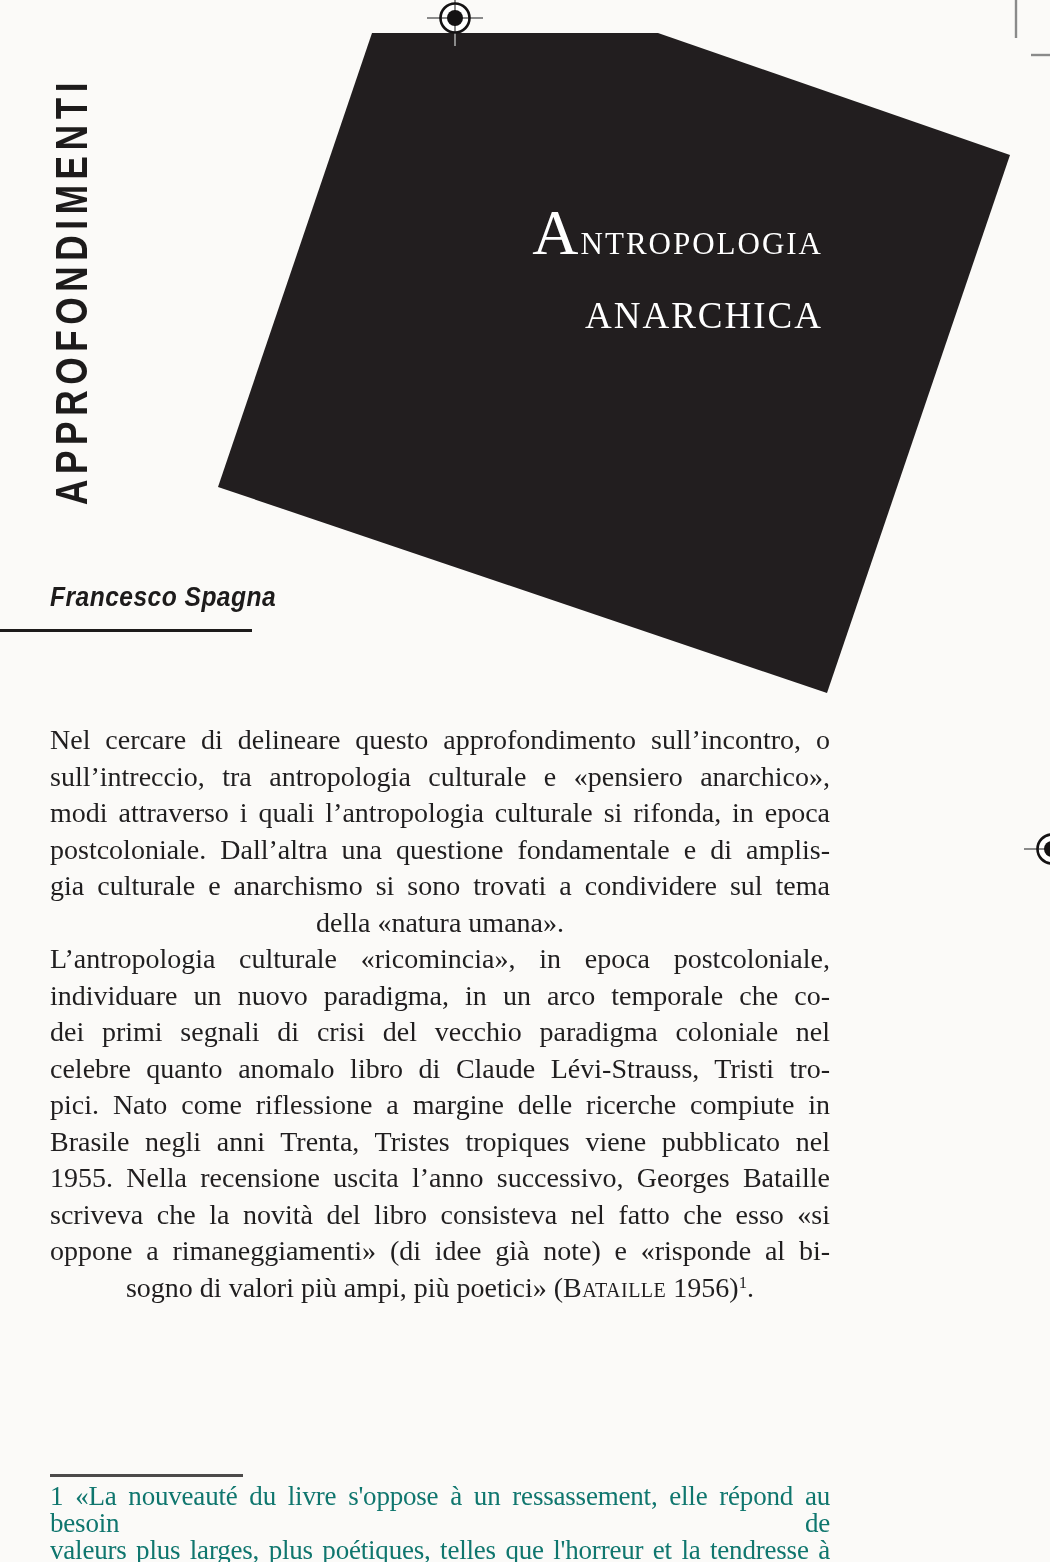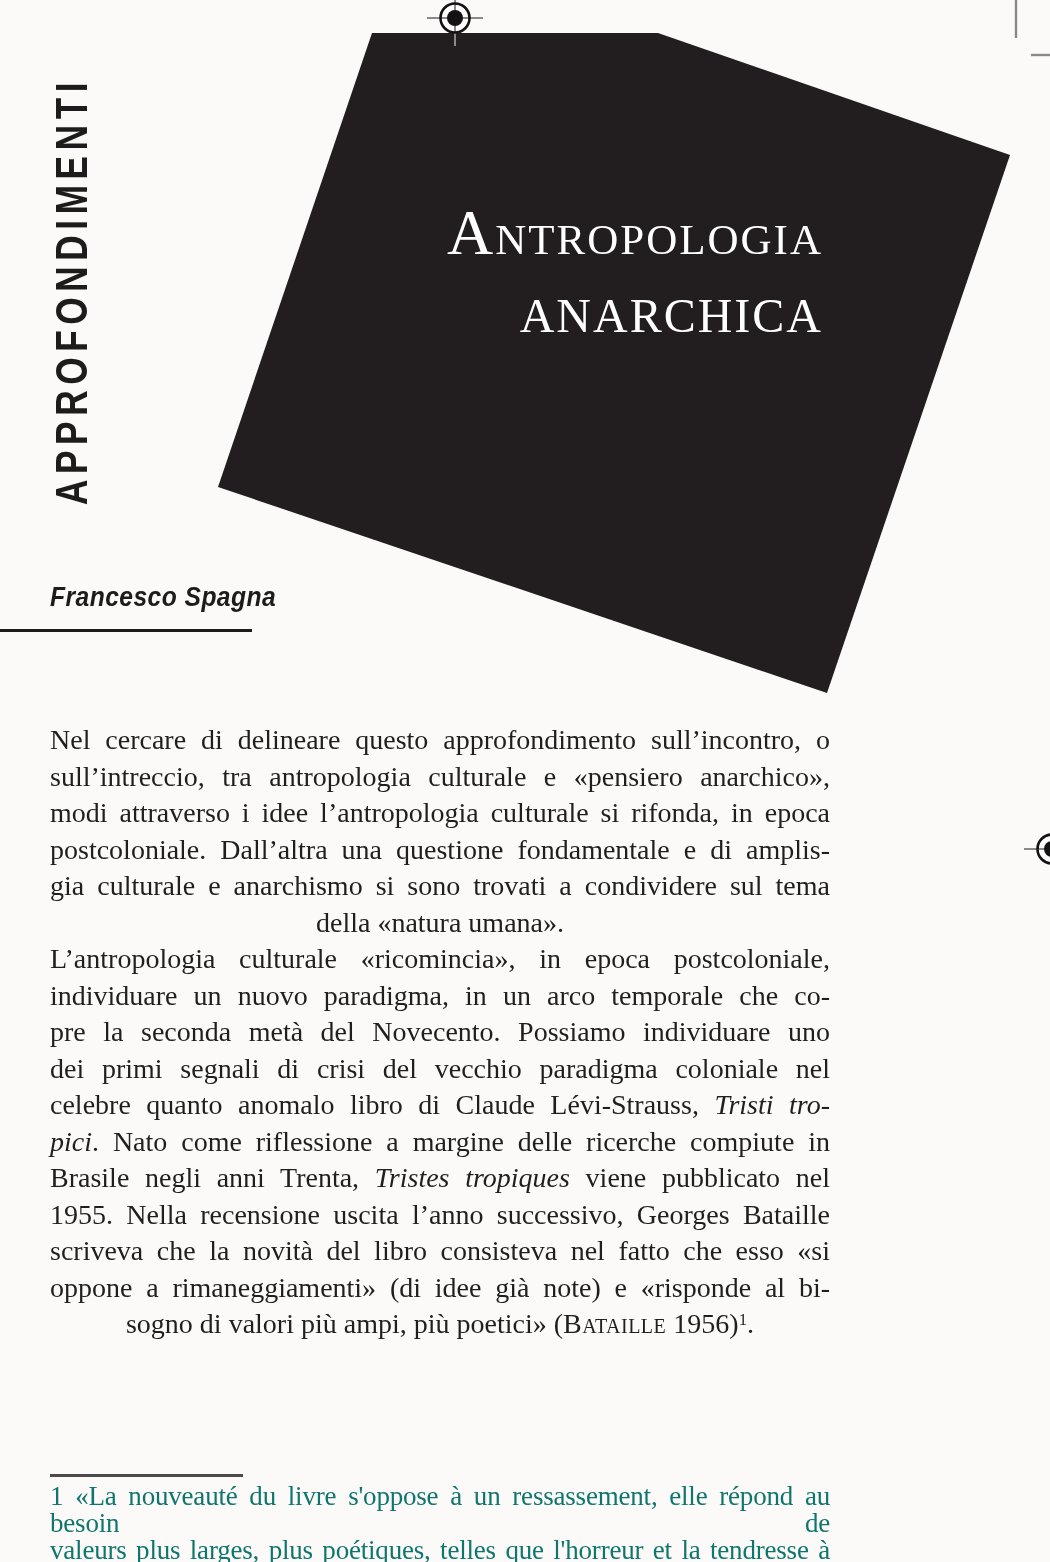--- a/index.html
+++ b/index.html
@@ -36,22 +36,22 @@
     position: absolute;
     top: 198px;
     right: 227px;
     text-align: right;
     color: var(--title-text, #ffffff);
     z-index: 2;
     font-family: "Liberation Serif", serif;
   }
   .title .t1 { line-height: 70px; height: 70px; letter-spacing: 2px; white-space: nowrap; }
   .title .t1a { font-size: 64px; }
-  .title .t1r { font-size: 43px; }
-  .title .t2 { margin-top: 16px; line-height: 64px; height: 64px; font-size: 48px; letter-spacing: 2px; white-space: nowrap; }
+  .title .t1r { font-size: 31px; }
+  .title .t2 { margin-top: 16px; line-height: 64px; height: 64px; font-size: 37px; letter-spacing: 2px; white-space: nowrap; }
   
   .author {
     position: absolute;
     left: 50px;
     top: 581px;
     transform-origin: 0 0;
     transform: scaleX(0.88);
     font-family: "Liberation Sans", sans-serif;
     font-style: italic;
     font-weight: 700;
@@ -73,21 +73,21 @@
     position: absolute;
     left: 50px;
     top: 722px;
     width: 780px;
     font-size: 28px;
     line-height: 36.5px;
     color: #201e1f;
   }
   .bline { white-space: normal; text-align: center; }
   .bline.jl { text-align: justify; text-align-last: justify; text-justify: inter-word; }
-  .it { font-style: italic; }
+  .it { }
   .sc { font-variant: small-caps; letter-spacing: 0.5px; margin-top: 36px; }
   .sup { font-size: 60%; position: relative; top: -0.48em; }
   
   .footnote-rule {
     position: absolute;
     left: 50px;
     top: 1474px;
     width: 193px;
     height: 3px;
     background: #4c4a4a;
@@ -142,29 +142,28 @@
     <div class="t2">ANARCHICA</div>
   </div>
 
   <div class="author">Francesco Spagna</div>
   <div class="author-rule"></div>
 
   <div class="body-text" id="body-text">
       <div>
         <div class="bline jl"><span>Nel cercare di delineare questo approfondimento sull’incontro, o</span></div>
         <div class="bline jl"><span>sull’intreccio, tra antropologia culturale e «pensiero anarchico»,</span></div>
-        <div class="bline jl"><span>modi attraverso i idee l’antropologia culturale si rifonda, in epoca</span></div>
+        <div class="bline jl"><span>modi attraverso i quali l’antropologia culturale si rifonda, in epoca</span></div>
         <div class="bline jl"><span>postcoloniale. Dall’altra una questione fondamentale e di amplis-</span></div>
         <div class="bline jl"><span>gia culturale e anarchismo si sono trovati a condividere sul tema</span></div>
         <div class="bline"><span>della «natura umana».</span></div>
       </div>
       <div>
         <div class="bline jl"><span>L’antropologia culturale «ricomincia», in epoca postcoloniale,</span></div>
         <div class="bline jl"><span>individuare un nuovo paradigma, in un arco temporale che co-</span></div>
-        <div class="bline jl"><span>pre la seconda metà del Novecento. Possiamo individuare uno</span></div>
         <div class="bline jl"><span>dei primi segnali di crisi del vecchio paradigma coloniale nel</span></div>
         <div class="bline jl"><span>celebre quanto anomalo libro di Claude Lévi-Strauss, </span><span class="it">Tristi tro-</span></div>
         <div class="bline jl"><span class="it">pici</span><span>. Nato come riflessione a margine delle ricerche compiute in</span></div>
         <div class="bline jl"><span>Brasile negli anni Trenta, </span><span class="it">Tristes tropiques</span><span> viene pubblicato nel</span></div>
         <div class="bline jl"><span>1955. Nella recensione uscita l’anno successivo, Georges Bataille</span></div>
         <div class="bline jl"><span>scriveva che la novità del libro consisteva nel fatto che esso «si</span></div>
         <div class="bline jl"><span>oppone a rimaneggiamenti» (di idee già note) e «risponde al bi-</span></div>
         <div class="bline"><span>sogno di valori più ampi, più poetici» (</span><span class="sc">Bataille</span><span> 1956)</span><span class="sup">1</span><span>.</span></div>
       </div>
     </div>

